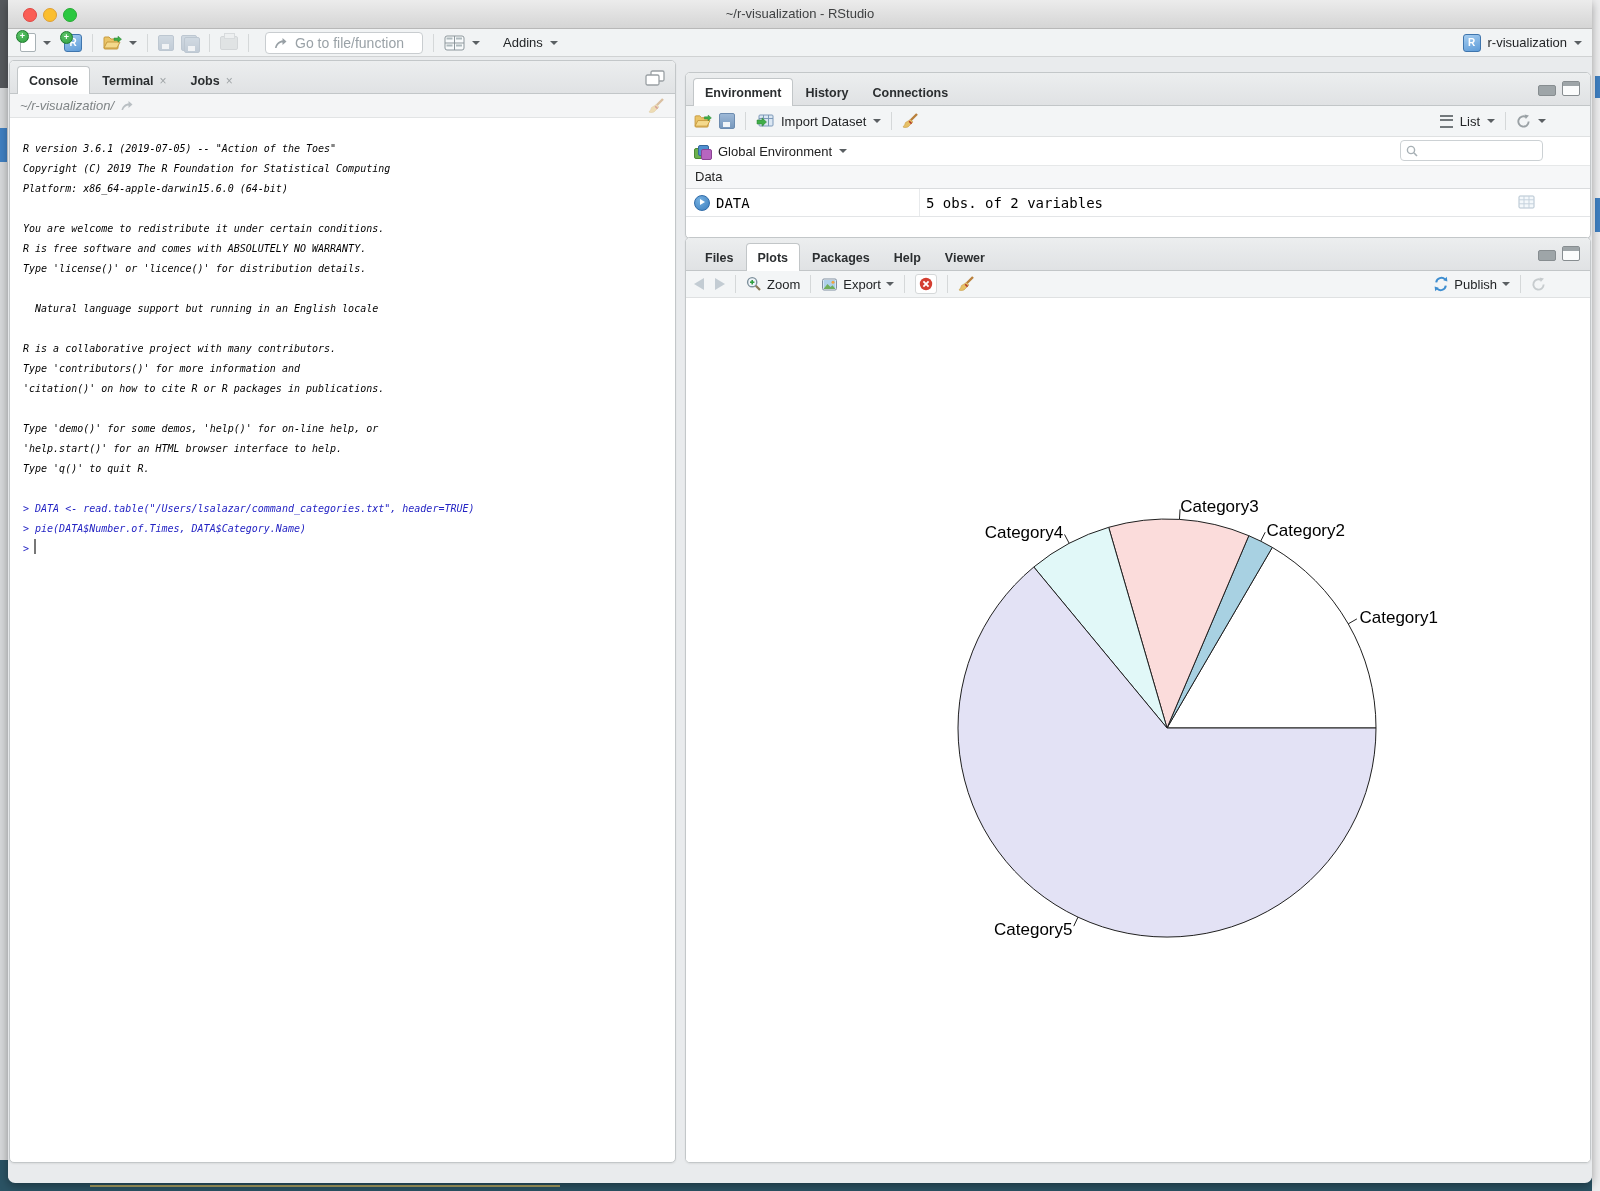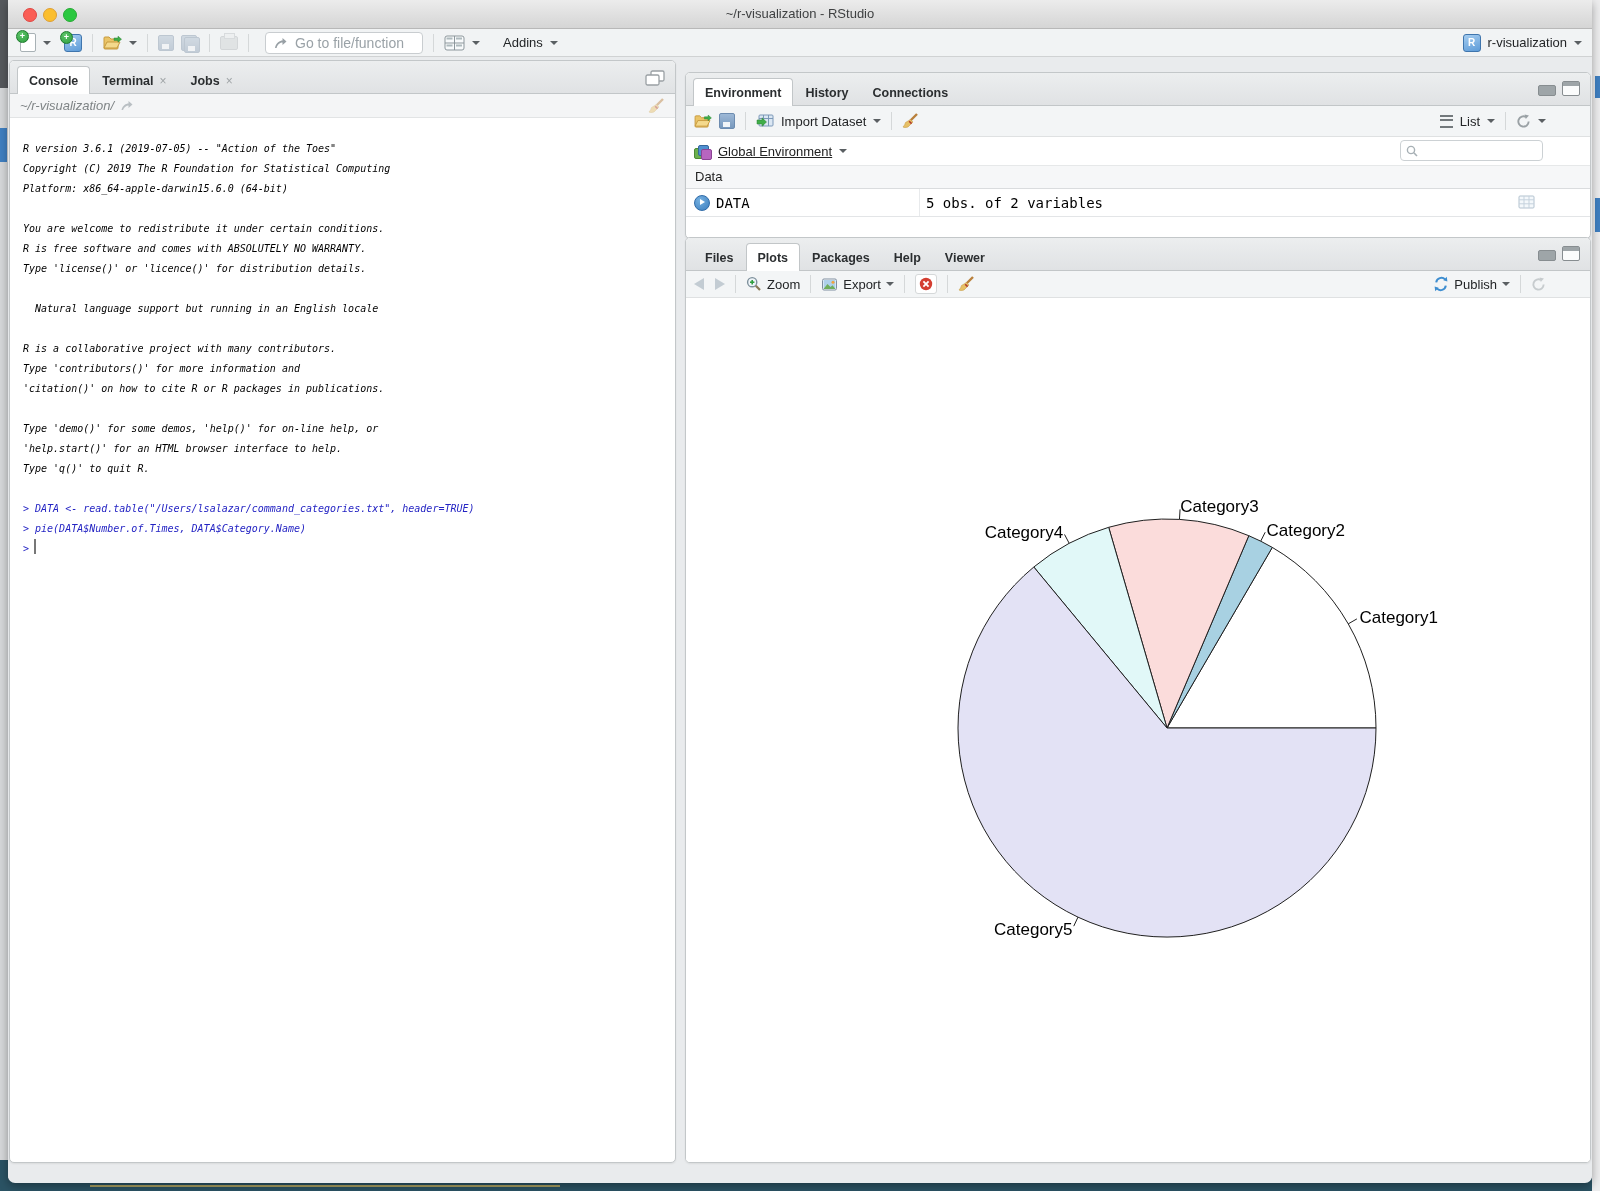--- a/index.html
+++ b/index.html
@@ -79,21 +79,21 @@
           padding:0 10px;gap:6px;box-sizing:border-box;}
   .wd-text{font-size:13px;color:#7f8486;font-style:italic;}
   .console-body{position:relative;padding:21px 0 0 13px;background:#fff;}
   .console-line{height:20px;line-height:20px;font-family:"DejaVu Sans Mono",monospace;font-size:10px;
                 white-space:pre;color:#000;font-style:italic;}
   .console-line.in{color:#2323c3;}
   .cursor{display:inline-block;width:2px;height:15px;background:#777;vertical-align:-2px;margin-left:5px;}
   
   .genv-row{display:flex;align-items:center;height:28px;padding:0 8px;gap:7px;background:#fff;
             border-bottom:1px solid #e6e8e9;position:relative;}
-  .genv-label{font-size:13px;color:#222;text-decoration:underline;}
+  .genv-label{font-size:13px;color:#222;}
   .env-search{position:absolute;right:47px;top:3px;width:143px;height:21px;background:#fff;border:1px solid #ccd1d4;
               border-radius:4px;display:flex;align-items:center;padding:0 5px;box-sizing:border-box;gap:4px;}
   .env-search input{border:none;outline:none;flex:1;font-size:12px;background:transparent;min-width:0;}
   .sec-row{height:22px;line-height:22px;background:#f6f7f8;border-bottom:1px solid #dadcde;
            padding-left:9px;font-size:13px;color:#1f1f1f;}
   .obj-row{position:relative;display:flex;align-items:center;height:27px;border-bottom:1px solid #e3e5e7;
            padding-left:8px;gap:6px;}
   .obj-name,.obj-summary{font-family:"DejaVu Sans Mono",monospace;font-size:14px;color:#000;}
   .obj-summary{position:absolute;left:240px;}
   .obj-divider{position:absolute;left:233px;top:0;width:1px;height:100%;background:#e8eaec;}

